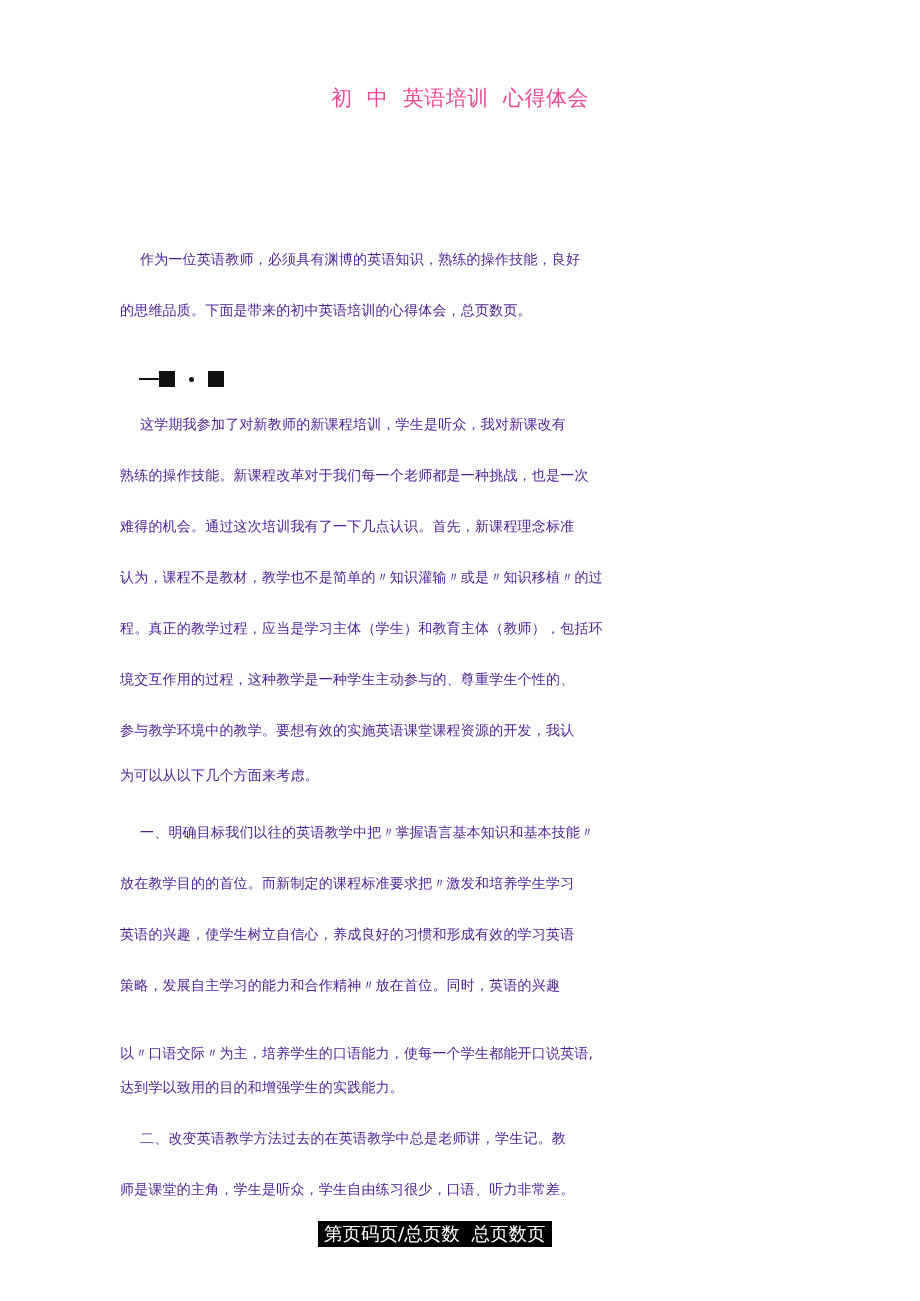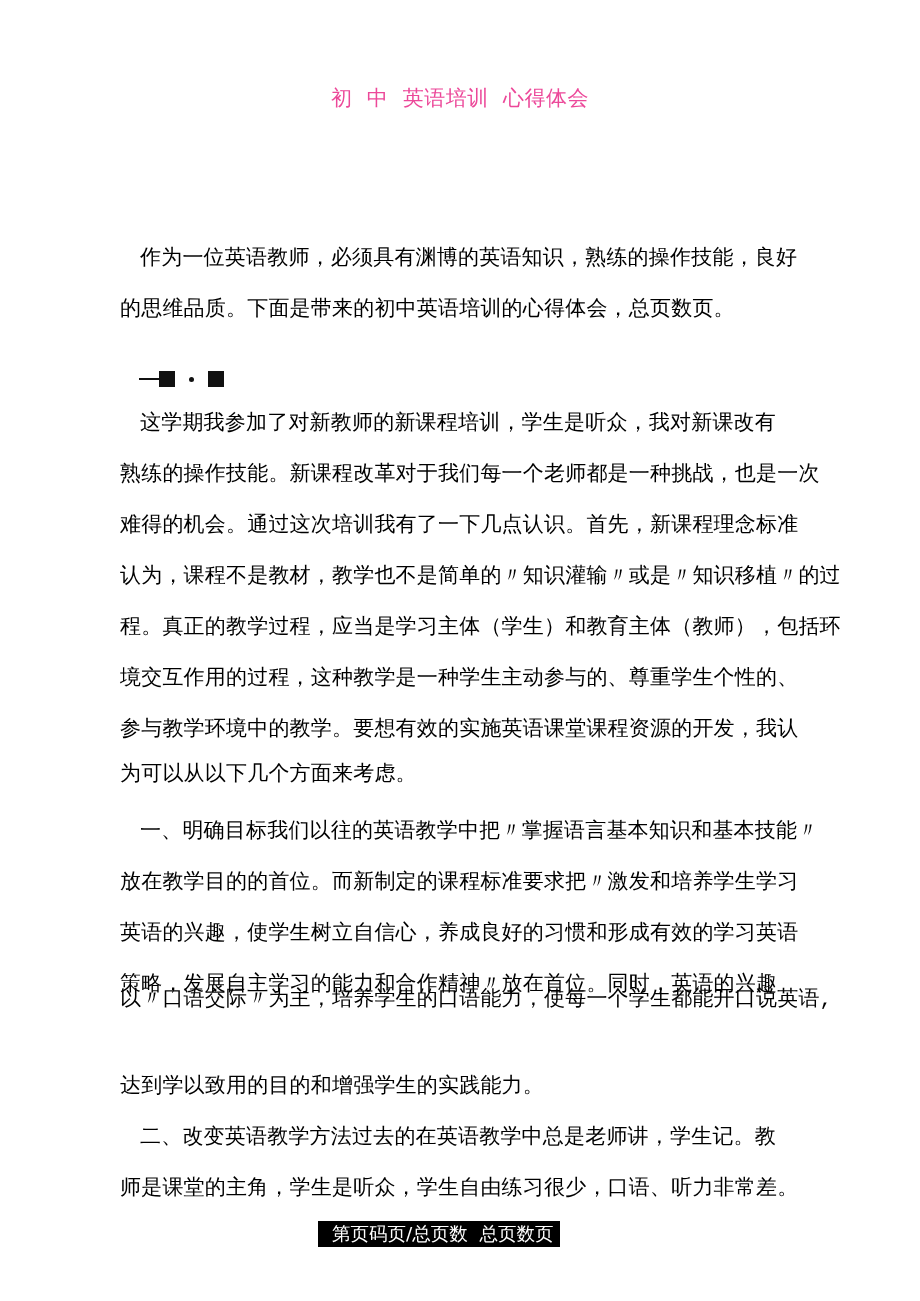--- a/index.html
+++ b/index.html
@@ -7,35 +7,35 @@
     width: 920px; height: 1301px; position: relative; overflow: hidden;
     font-family: "DejaVu Sans", "Liberation Sans", sans-serif;
     color: #111111;
   }
   .title {
     position: absolute; left: 0; top: 84px; width: 920px;
     text-align: center; font-size: 21px; color: #ec4899;
     letter-spacing: 0.5px; white-space: pre;
   }
   .line {
-    position: absolute; left: 120px; font-size: 21px; line-height: 24px;
-    white-space: nowrap; color: #000000; letter-spacing: 0.2px; font-family: Liberation Mono, monospace;
+    position: absolute; left: 120px; font-size: 14px; line-height: 24px;
+    white-space: nowrap; color: #4c1d95; letter-spacing: 0.2px;
   }
   .indent { left: 140px; }
   .marker {
     position: absolute; left: 139px; top: 369px; height: 20px;
     display: flex; align-items: center;
   }
   .marker .dash { width: 20px; height: 2px; background: #111; }
   .marker .sq { width: 16px; height: 16px; background: #111; }
   .marker .dot { width: 5px; height: 5px; border-radius: 50%; background: #111; margin: 0 14px; }
   .footer {
     position: absolute; left: 318px; top: 1221px; height: 26px;
     background: #000000; color: #ffffff; font-size: 18.5px; line-height: 26px;
-    padding: 0 6px 0 14px; white-space: pre;
+    padding: 0 6px 0 6px; white-space: pre;
   }
 </style>
 </head>
 <body>
 
 <div class="title">初  中  英语培训  心得体会</div>
 
 <div class="line indent" style="top:247px">作为一位英语教师，必须具有渊博的英语知识，熟练的操作技能，良好</div>
 <div class="line" style="top:298px">的思维品质。下面是带来的初中英语培训的心得体会，总页数页。</div>
 
@@ -51,18 +51,18 @@
 <div class="line" style="top:514px">难得的机会。通过这次培训我有了一下几点认识。首先，新课程理念标准</div>
 <div class="line" style="top:565px">认为，课程不是教材，教学也不是简单的〃知识灌输〃或是〃知识移植〃的过</div>
 <div class="line" style="top:616px">程。真正的教学过程，应当是学习主体（学生）和教育主体（教师），包括环</div>
 <div class="line" style="top:667px">境交互作用的过程，这种教学是一种学生主动参与的、尊重学生个性的、</div>
 <div class="line" style="top:718px">参与教学环境中的教学。要想有效的实施英语课堂课程资源的开发，我认</div>
 <div class="line" style="top:763px">为可以从以下几个方面来考虑。</div>
 <div class="line indent" style="top:820px">一、明确目标我们以往的英语教学中把〃掌握语言基本知识和基本技能〃</div>
 <div class="line" style="top:871px">放在教学目的的首位。而新制定的课程标准要求把〃激发和培养学生学习</div>
 <div class="line" style="top:922px">英语的兴趣，使学生树立自信心，养成良好的习惯和形成有效的学习英语</div>
 <div class="line" style="top:973px">策略，发展自主学习的能力和合作精神〃放在首位。同时，英语的兴趣</div>
-<div class="line" style="top:988px">以〃口语交际〃为主，培养学生的口语能力，使每一个学生都能开口说英语,</div>
+<div class="line" style="top:1041px">以〃口语交际〃为主，培养学生的口语能力，使每一个学生都能开口说英语,</div>
 <div class="line" style="top:1075px">达到学以致用的目的和增强学生的实践能力。</div>
 <div class="line indent" style="top:1126px">二、改变英语教学方法过去的在英语教学中总是老师讲，学生记。教</div>
 <div class="line" style="top:1177px">师是课堂的主角，学生是听众，学生自由练习很少，口语、听力非常差。</div>
 
 <div class="footer">第页码页/总页数  总页数页</div>
 
 </body></html>

